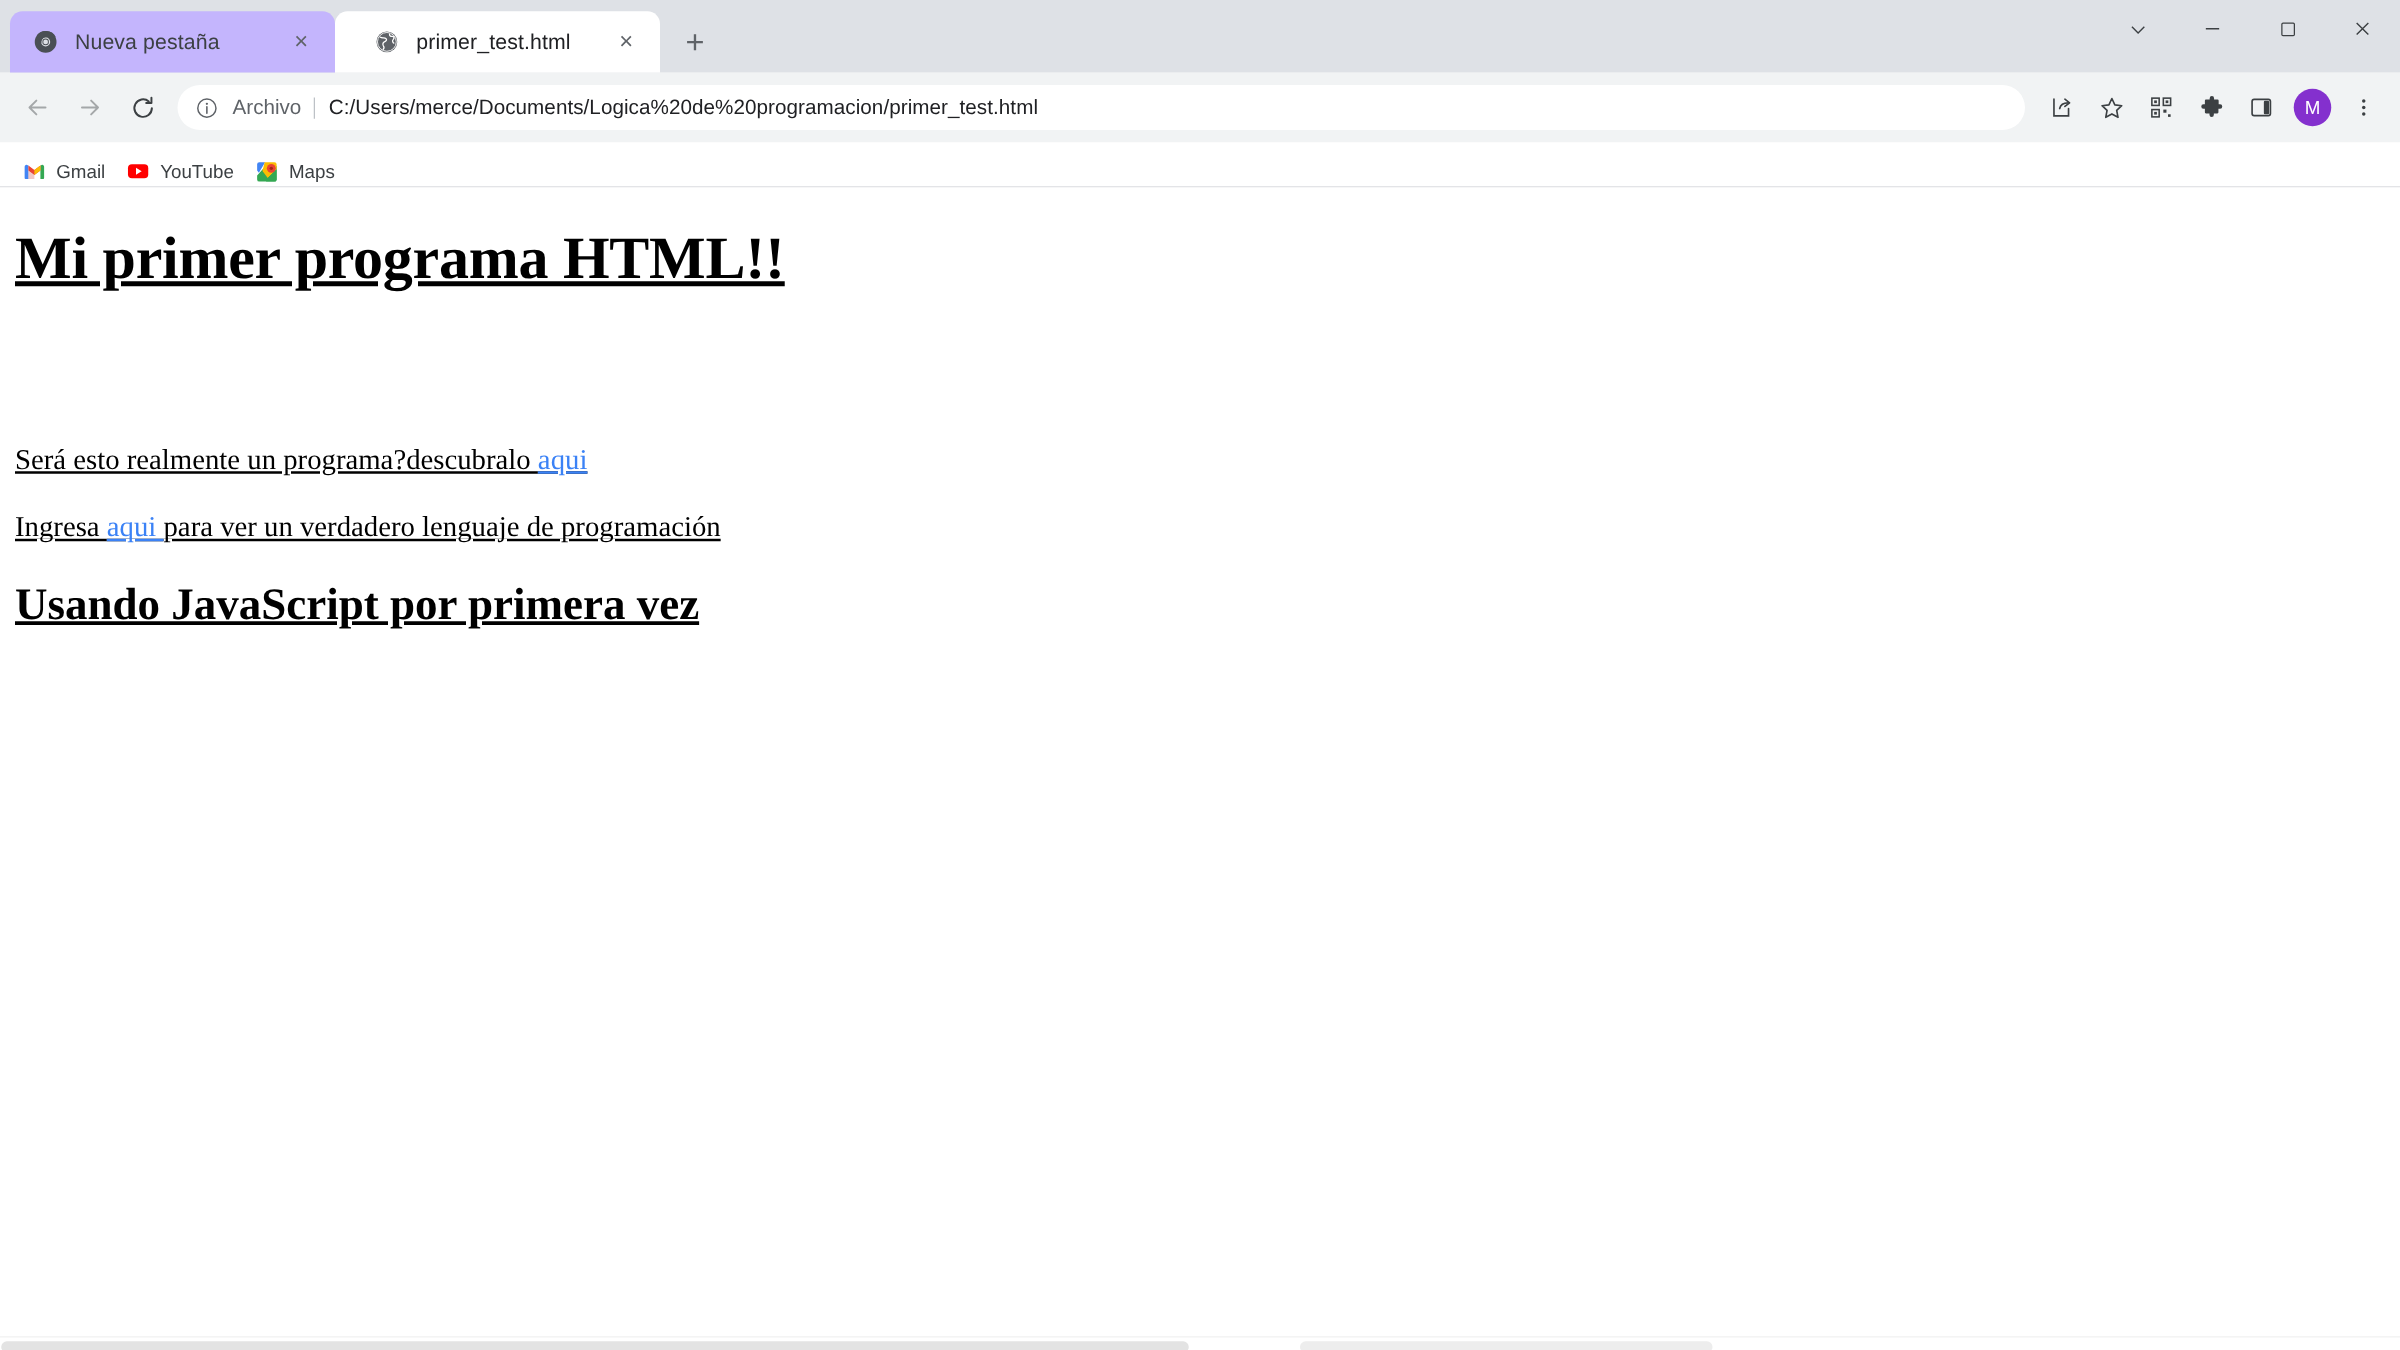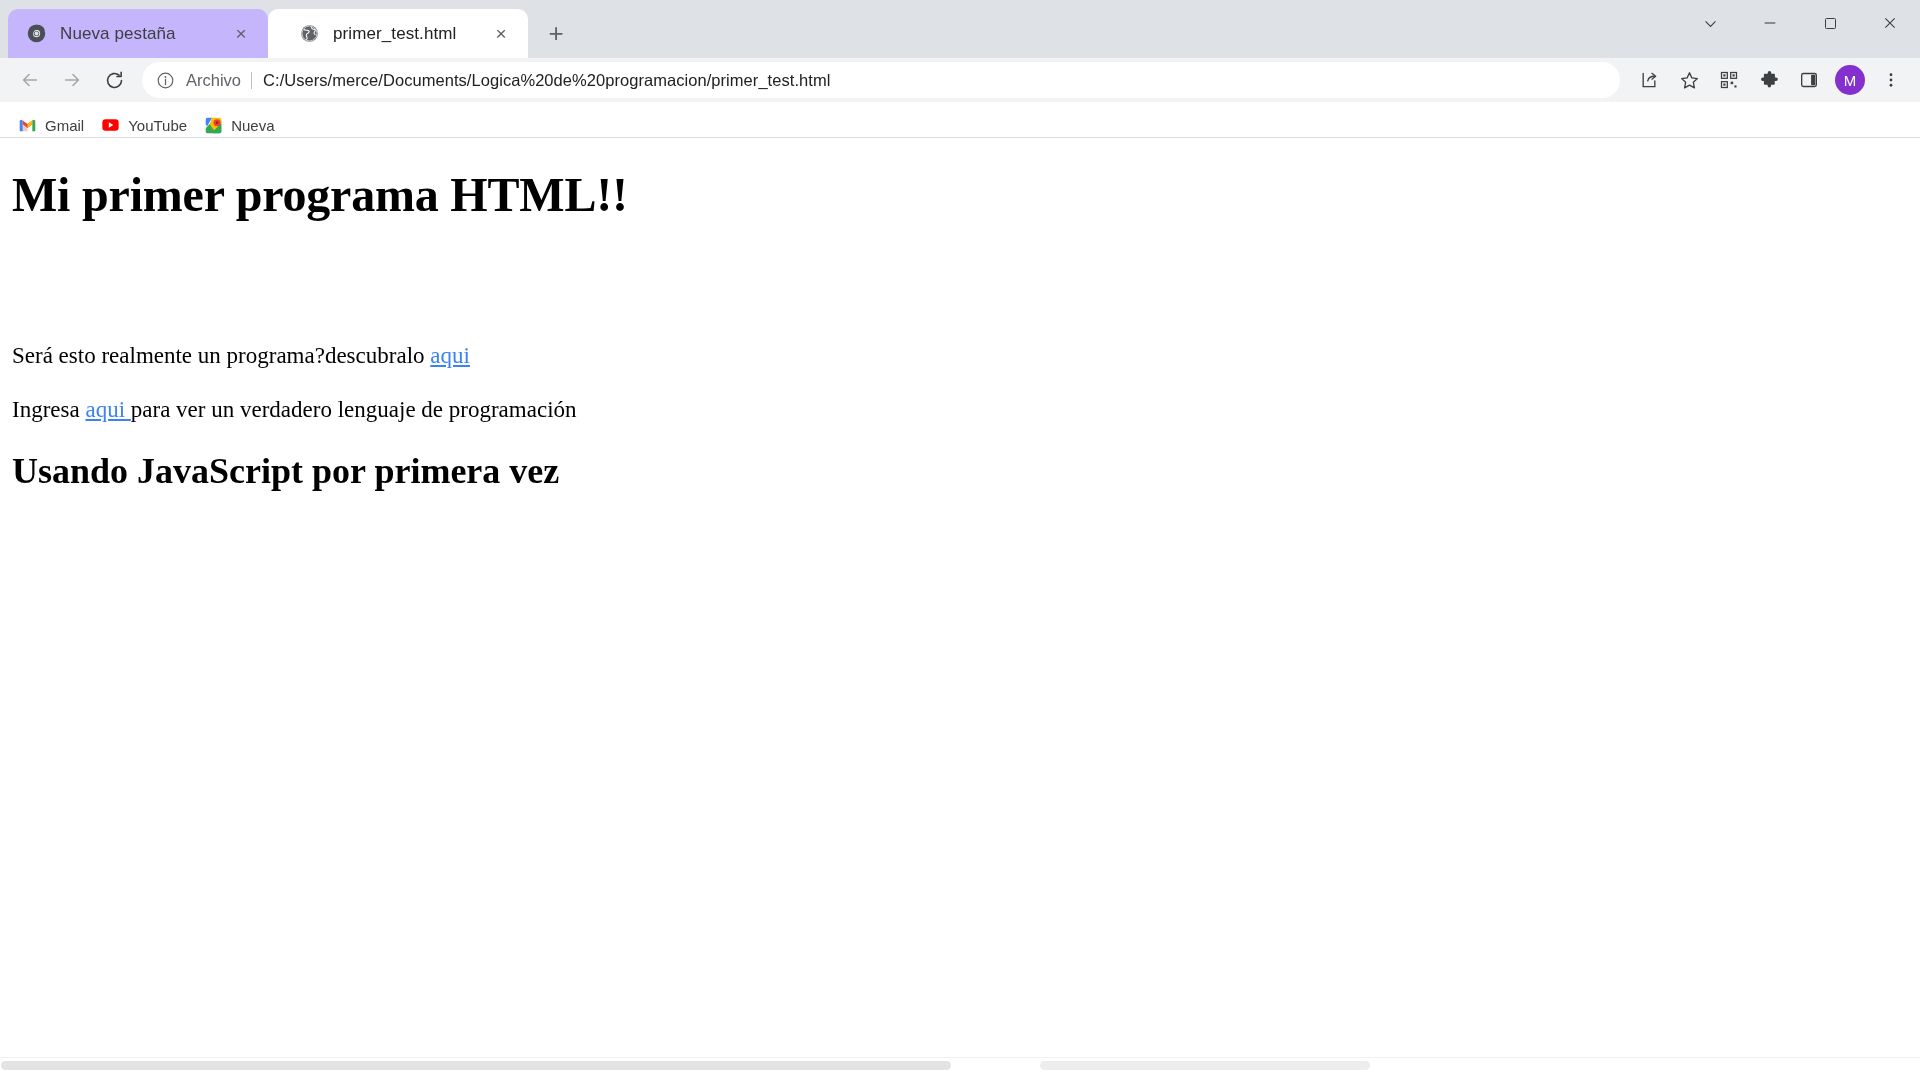--- a/index.html
+++ b/index.html
@@ -75,21 +75,21 @@
     height: 58px;
   }
   .wc-btn {
     width: 60px; height: 46px;
     display: flex; align-items: center; justify-content: center;
     color: #3c4043;
   }
 
   
   .toolbar {
-    height: 44px;
+    height: 56px;
     background: #f1f3f4;
     display: flex;
     align-items: center;
     padding: 13px 10px;
     gap: 2px;
   }
   .nav-btn {
     width: 40px; height: 40px;
     border-radius: 50%;
     display: flex; align-items: center; justify-content: center;
@@ -176,20 +176,21 @@
     background: #ffffff;
     height: calc(1080px - 58px - 52px - 36px);
     padding: 0;
     overflow: hidden;
     position: relative;
   }
   .page-inner {
     padding: 10px 10px 0 12px;
     font-family: "Liberation Serif", "DejaVu Serif", serif;
     color: #000000;
+    text-decoration: underline;
   }
   .h1 {
     font-size: 48px;
     font-weight: bold;
     line-height: 1.1;
     margin: 21px 0 21px 0;
     letter-spacing: -0.2px;
   }
   .para {
     font-size: 23px;
@@ -400,21 +401,21 @@
       <svg width="17" height="17" viewBox="0 0 24 24">
         <rect x="1" y="1" width="22" height="22" rx="2.5" fill="#ffffff"></rect>
         <path d="M1 16 L9 7 L15 13 L23 5 V20.5 a2.5 2.5 0 0 1-2.5 2.5 H3.5 A2.5 2.5 0 0 1 1 20.5 Z" fill="#34a853"></path>
         <path d="M1 3.5 A2.5 2.5 0 0 1 3.5 1 H10 L3 13 L1 10.5 Z" fill="#4285f4"></path>
         <path d="M9.5 1 H20.5 A2.5 2.5 0 0 1 23 3.5 V9 L13 19 L7 11 Z" fill="#fbbc04"></path>
         <path d="M13 19 L23 9 V20.5 A2.5 2.5 0 0 1 20.5 23 H11 Z" fill="#34a853"></path>
         <circle cx="17" cy="8" r="5" fill="#ea4335"></circle>
         <circle cx="17" cy="8" r="1.9" fill="#a52714"></circle>
       </svg>
     </span>
-    <span class="bm-label">Nueva</span>
+    <span class="bm-label">Maps</span>
   </div>
 </div>
 
 <div class="page">
   <div class="page-inner">
 
     <div class="h1">Mi primer programa HTML!!</div>
 
     <p class="para first">
       <span>Será esto realmente un programa?descubralo </span><a class="vlink" href="#">aqui</a><span></span>

